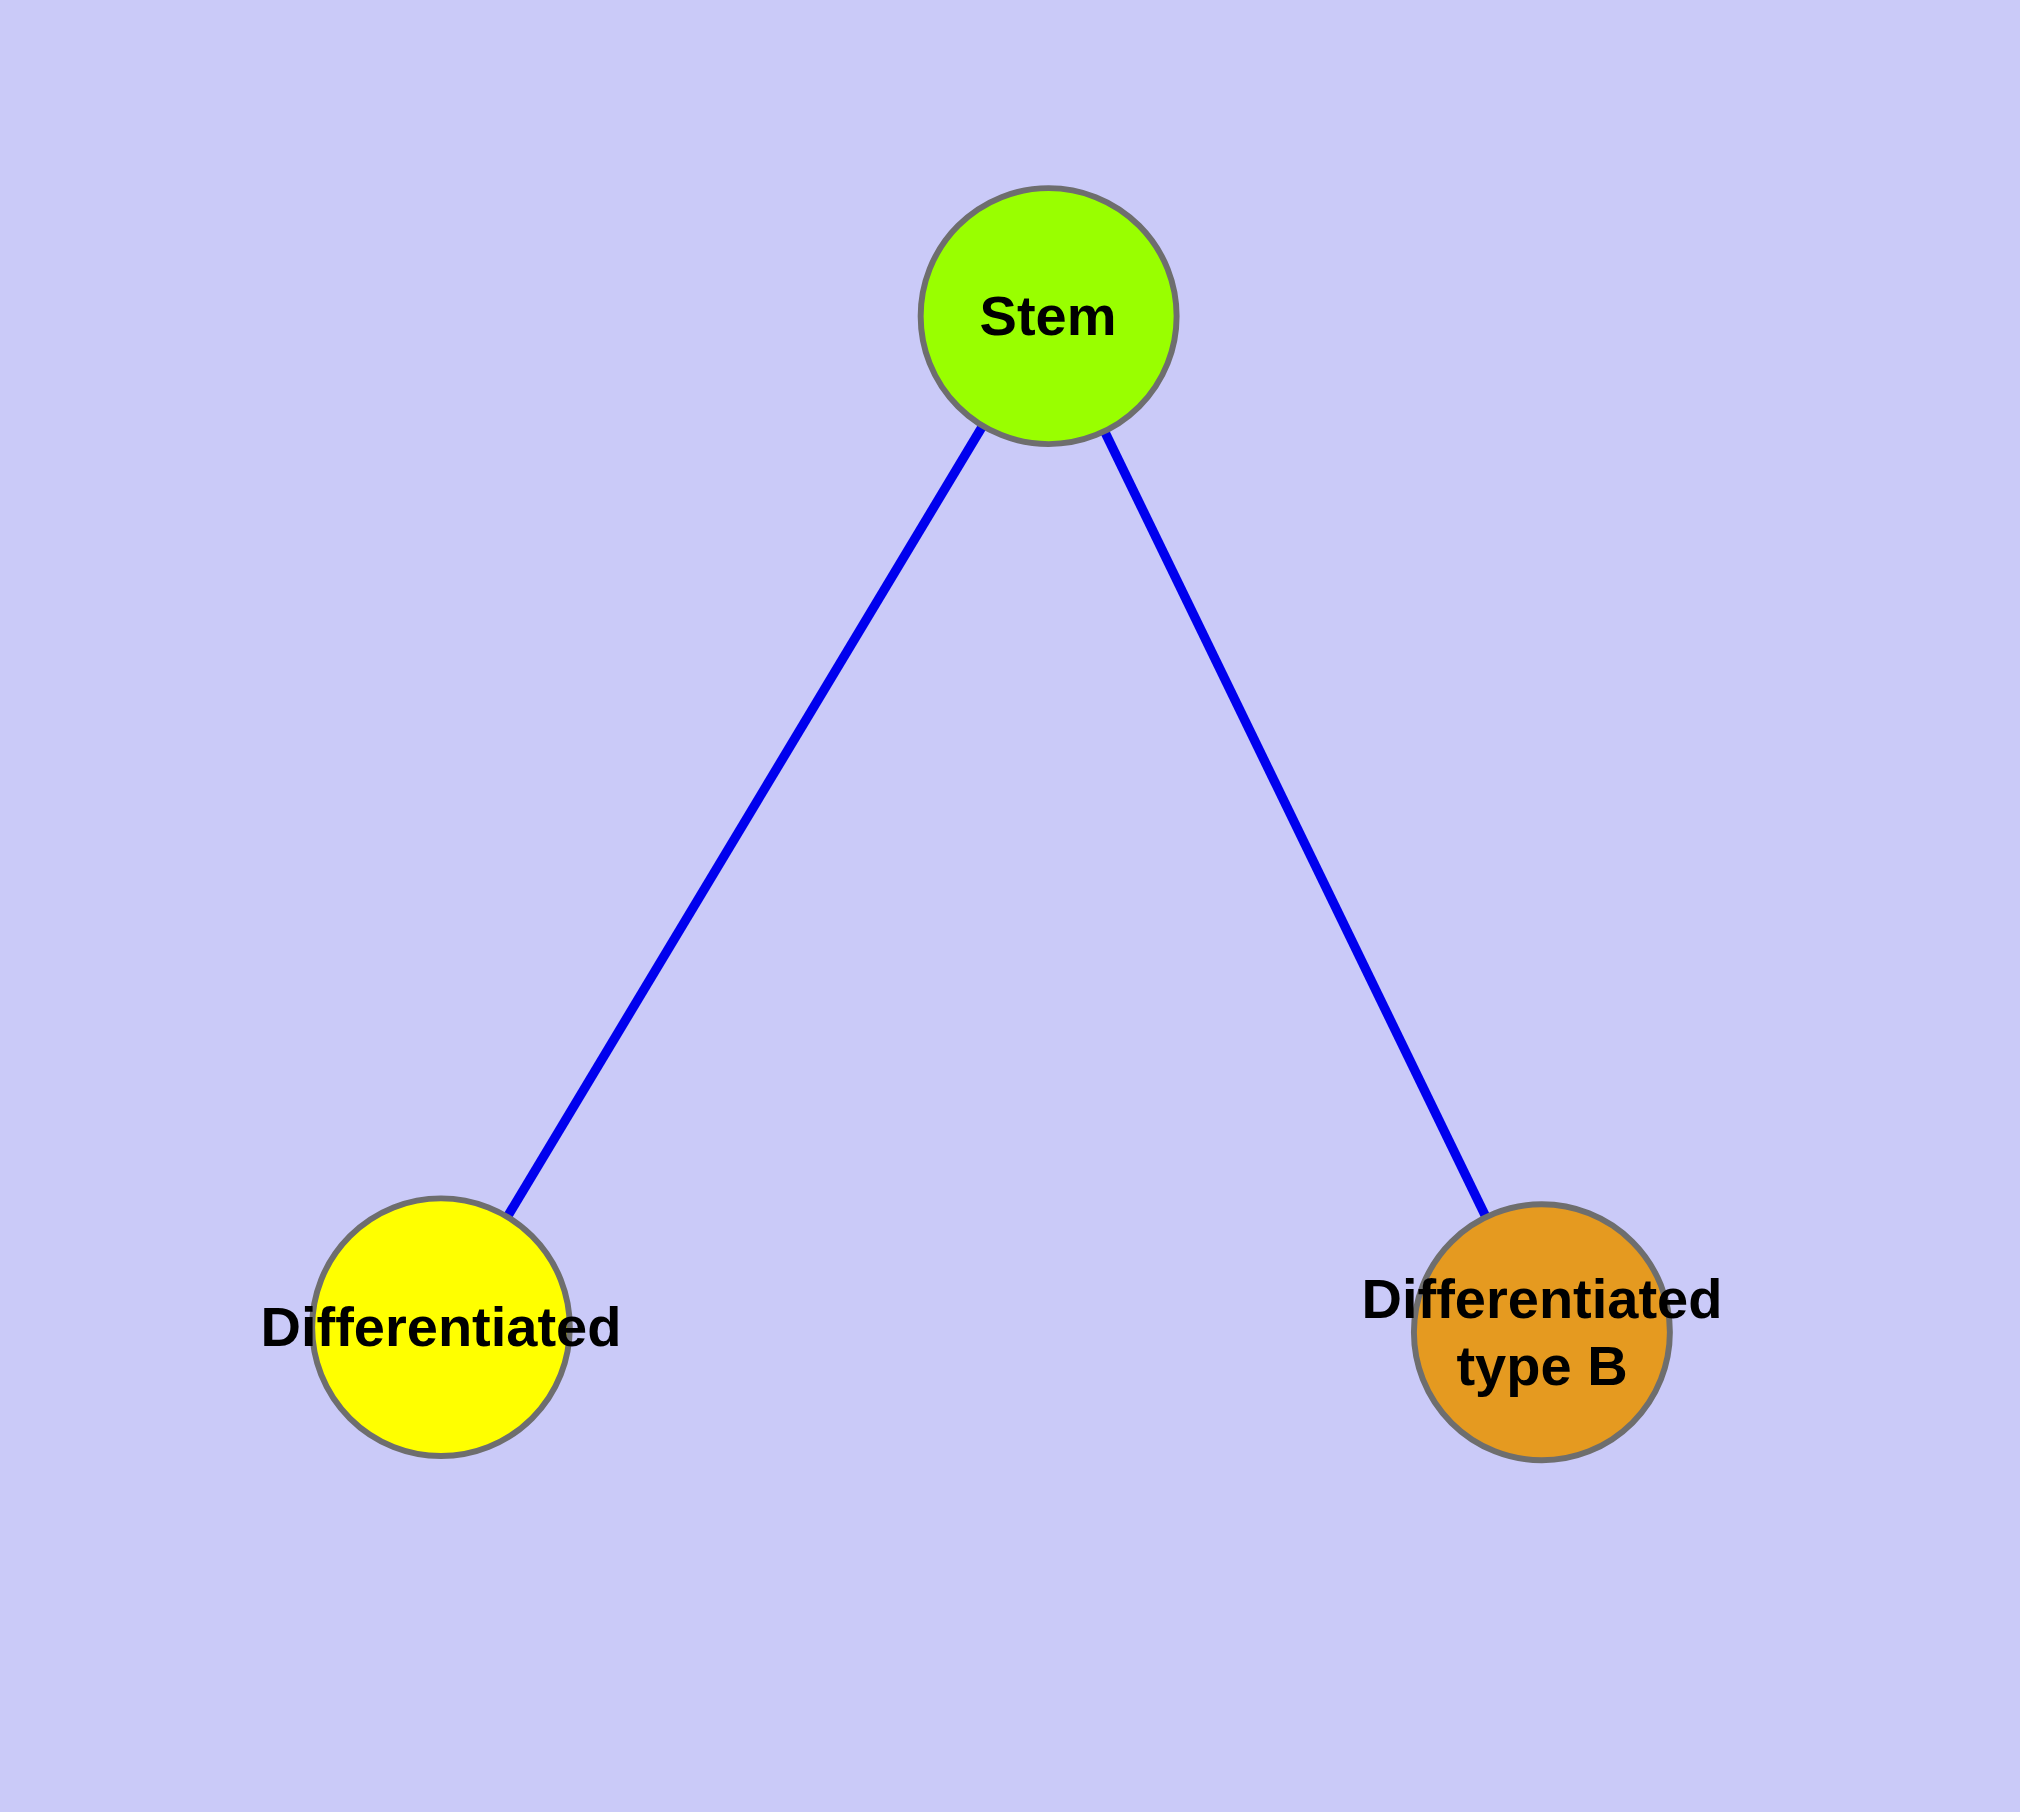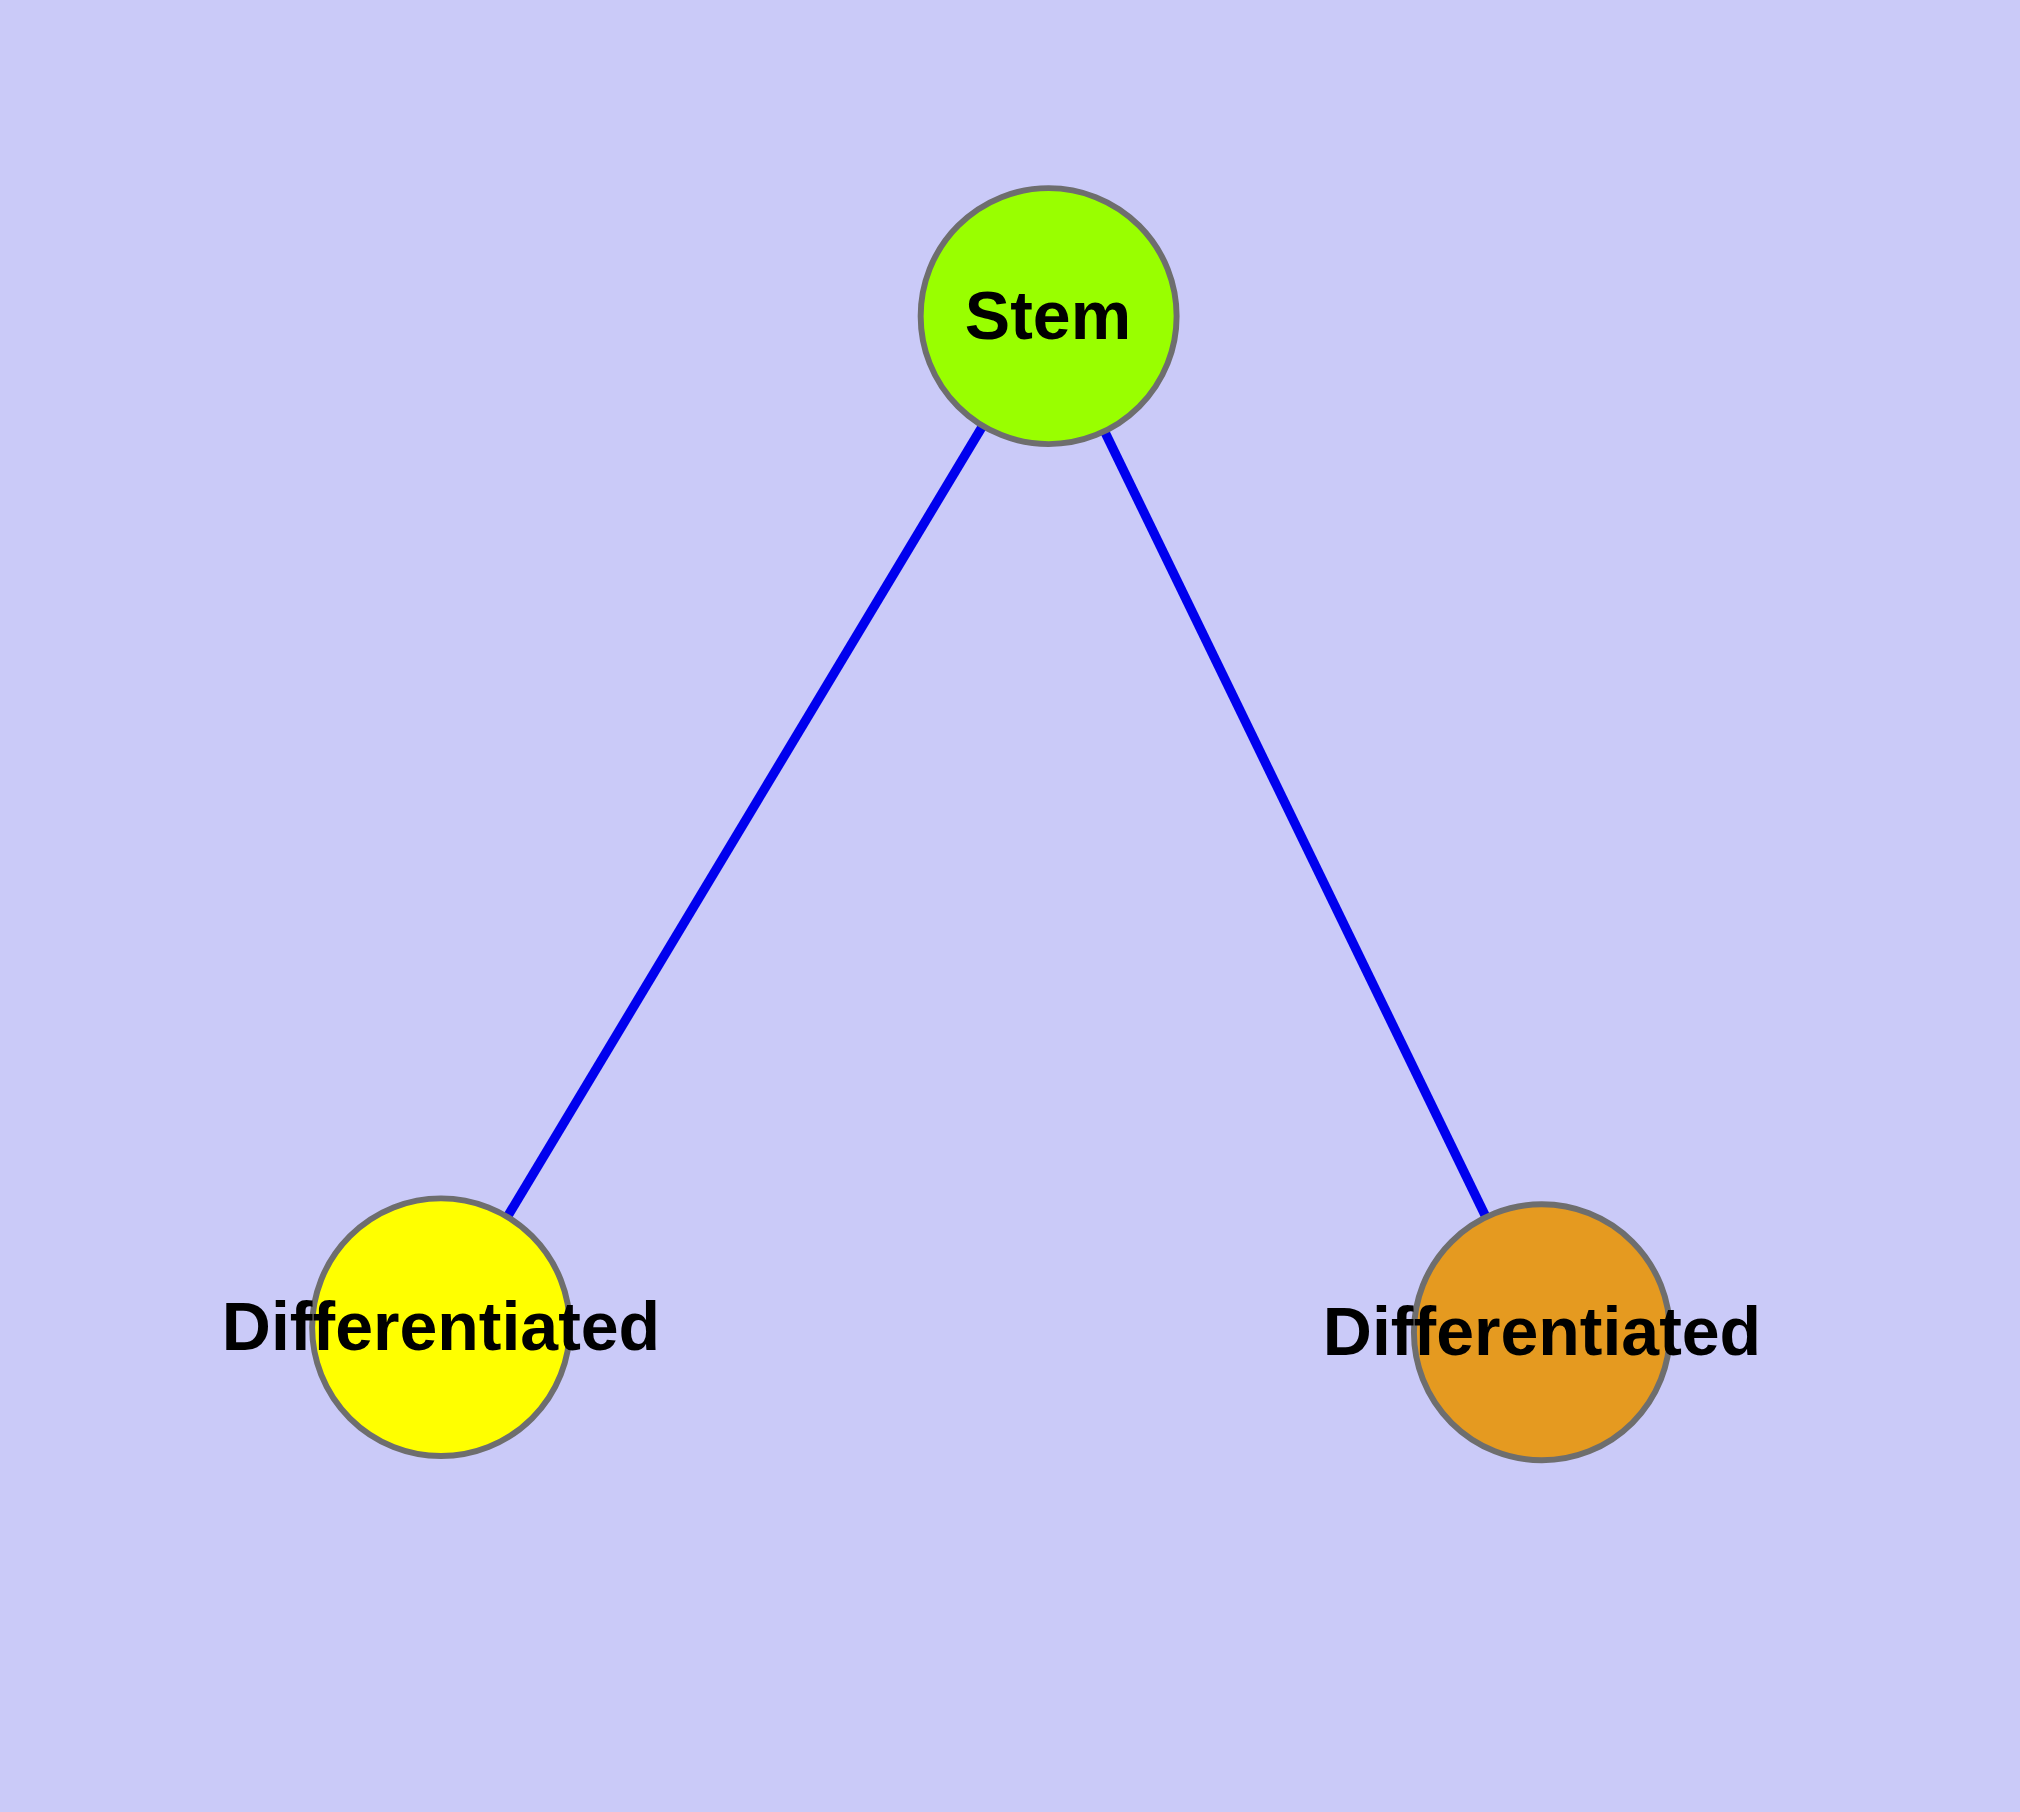--- a/index.html
+++ b/index.html
@@ -28,21 +28,21 @@
   .node-circle {
     stroke: #6E6E6E;
     stroke-width: 7;
   }
   .node-label {
     position: absolute;
     z-index: 1;
     transform: translate(-50%, -50%);
     color: #000000;
     font-weight: bold;
-    font-size: 68px;
+    font-size: 56px;
     line-height: 1.2;
     text-align: center;
     white-space: nowrap;
   }
   .node-label span {
     display: block;
     text-align: center;
   }
 </style>
 </head>
@@ -66,16 +66,17 @@
   </svg>
 
   <div class="node-label" style="left:1048px; top:316px;">Stem</div>
 
   <div class="node-label" style="left:441px; top:1327px;">
     <span>Differentiated</span>
   </div>
 
   <div class="node-label" style="left:1542px; top:1332px;">
     <span>Differentiated</span>
+    <span>type B</span>
   </div>
 
 </div>
 
 
 </body></html>

